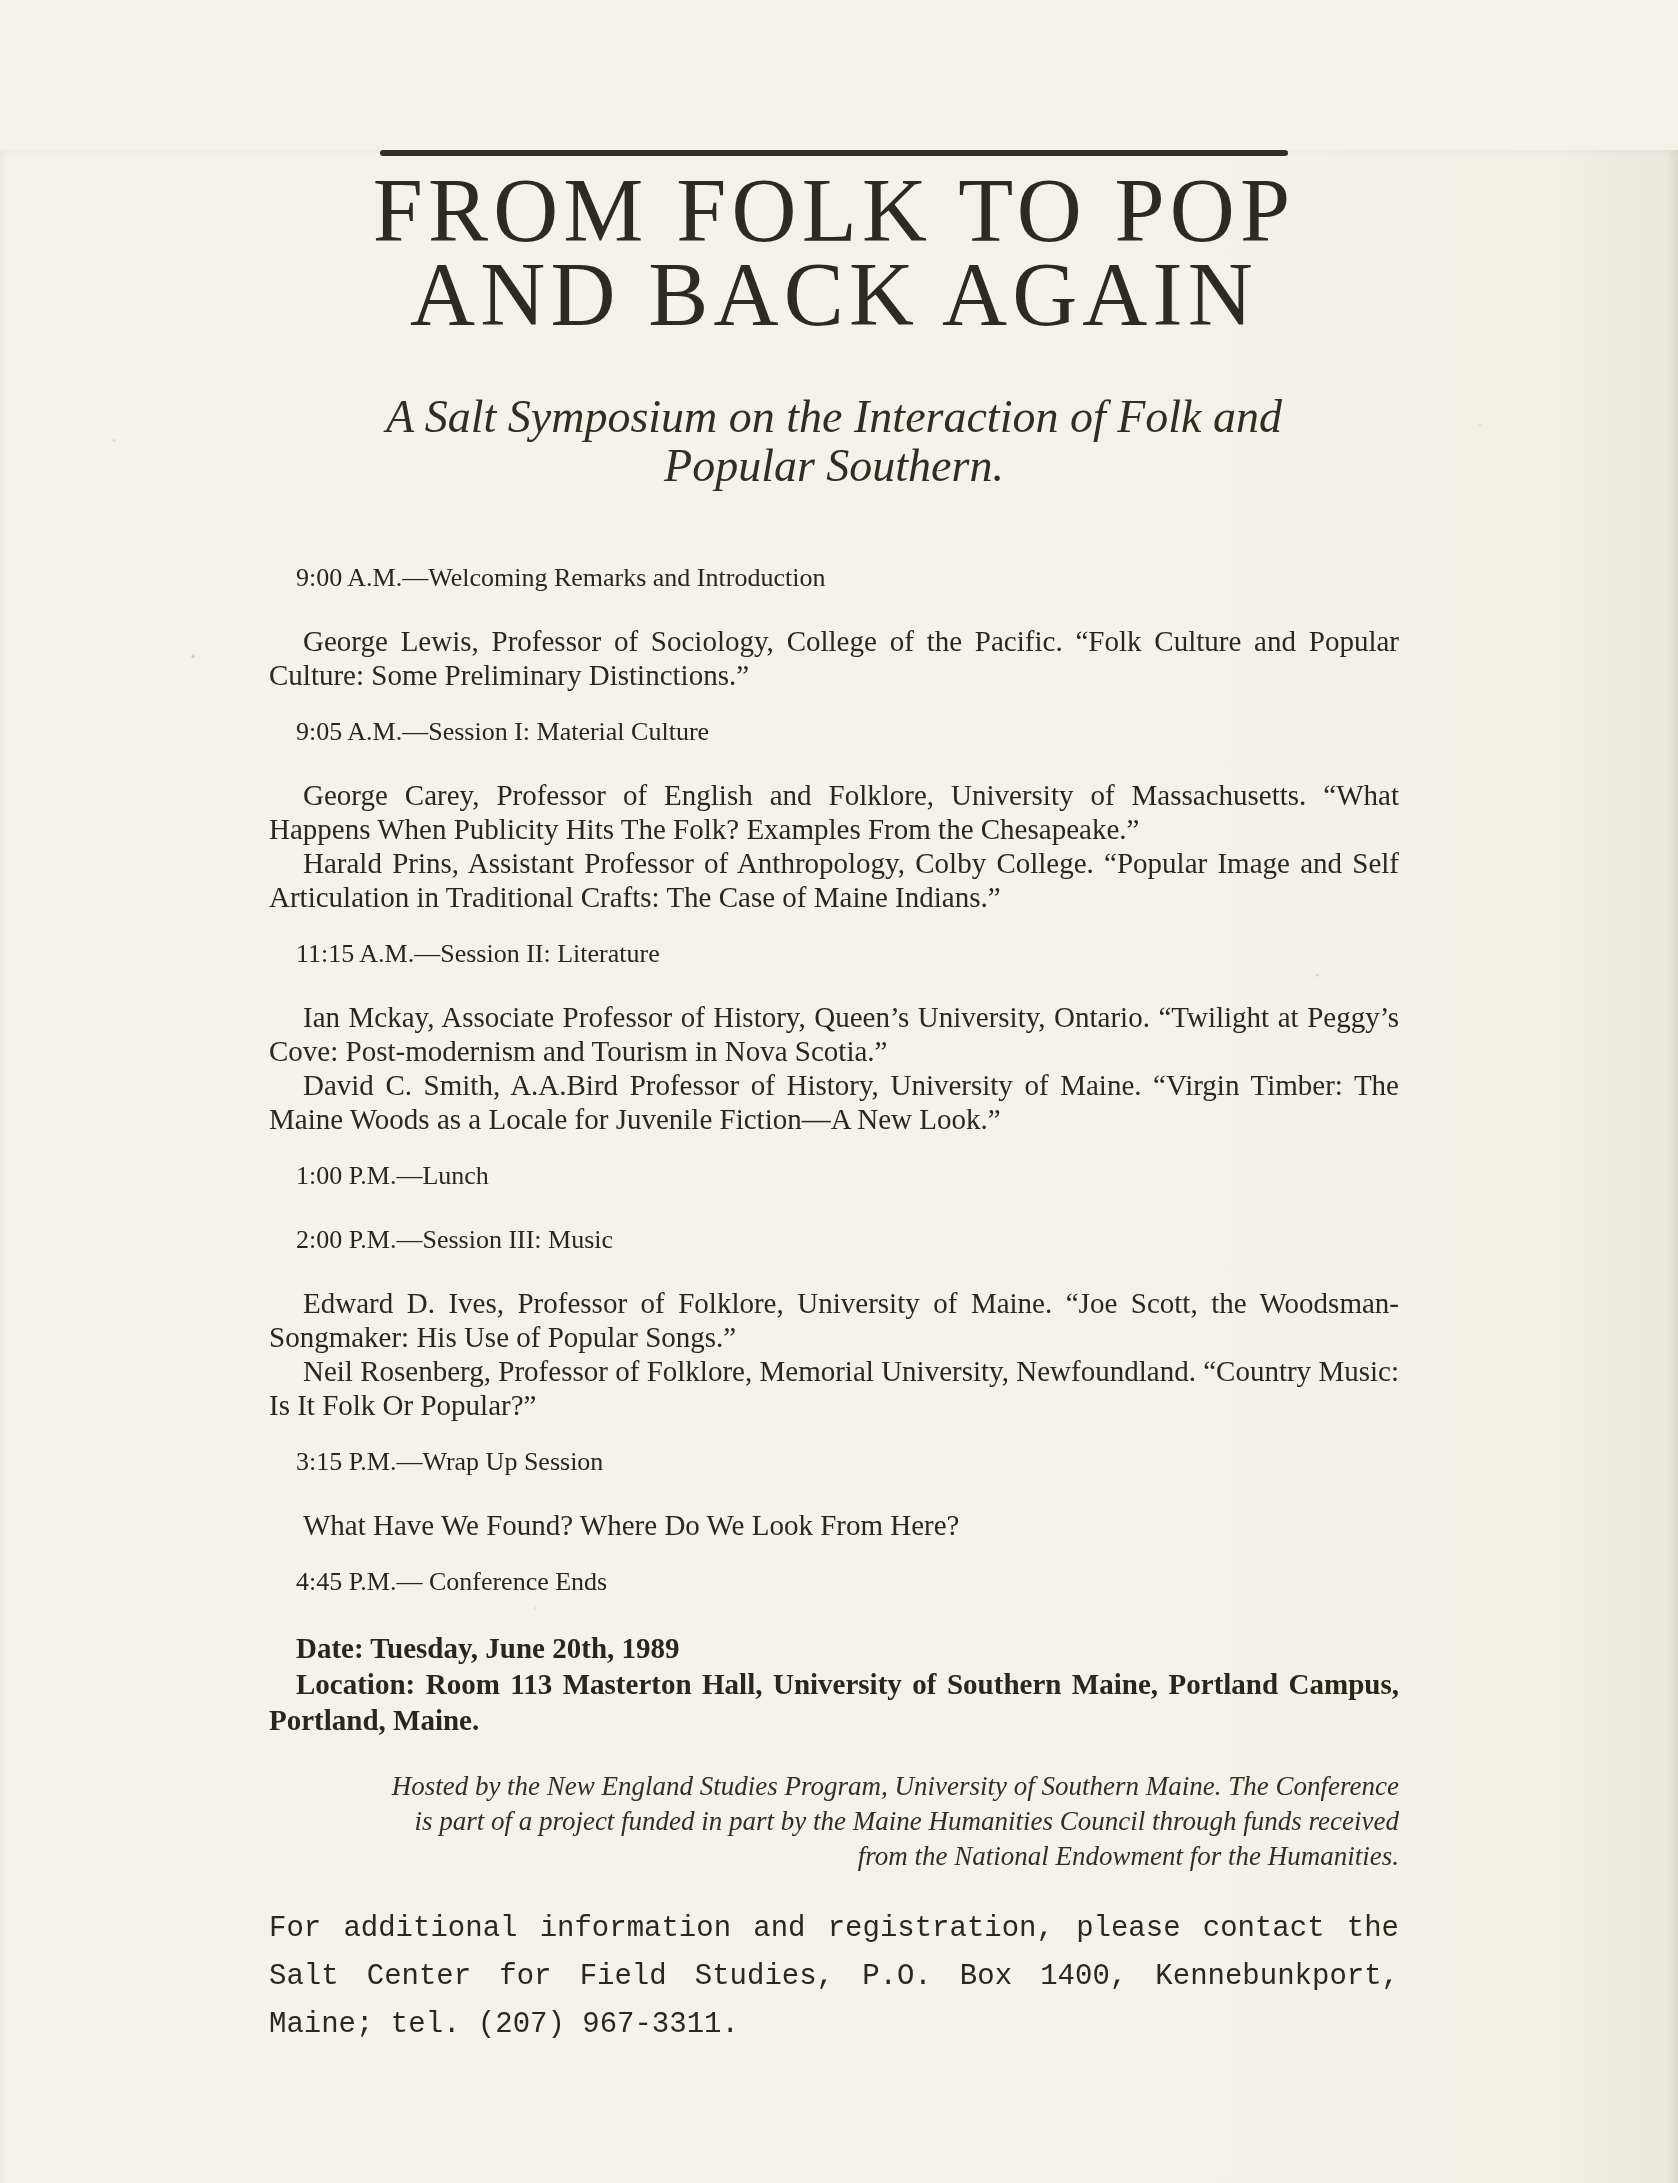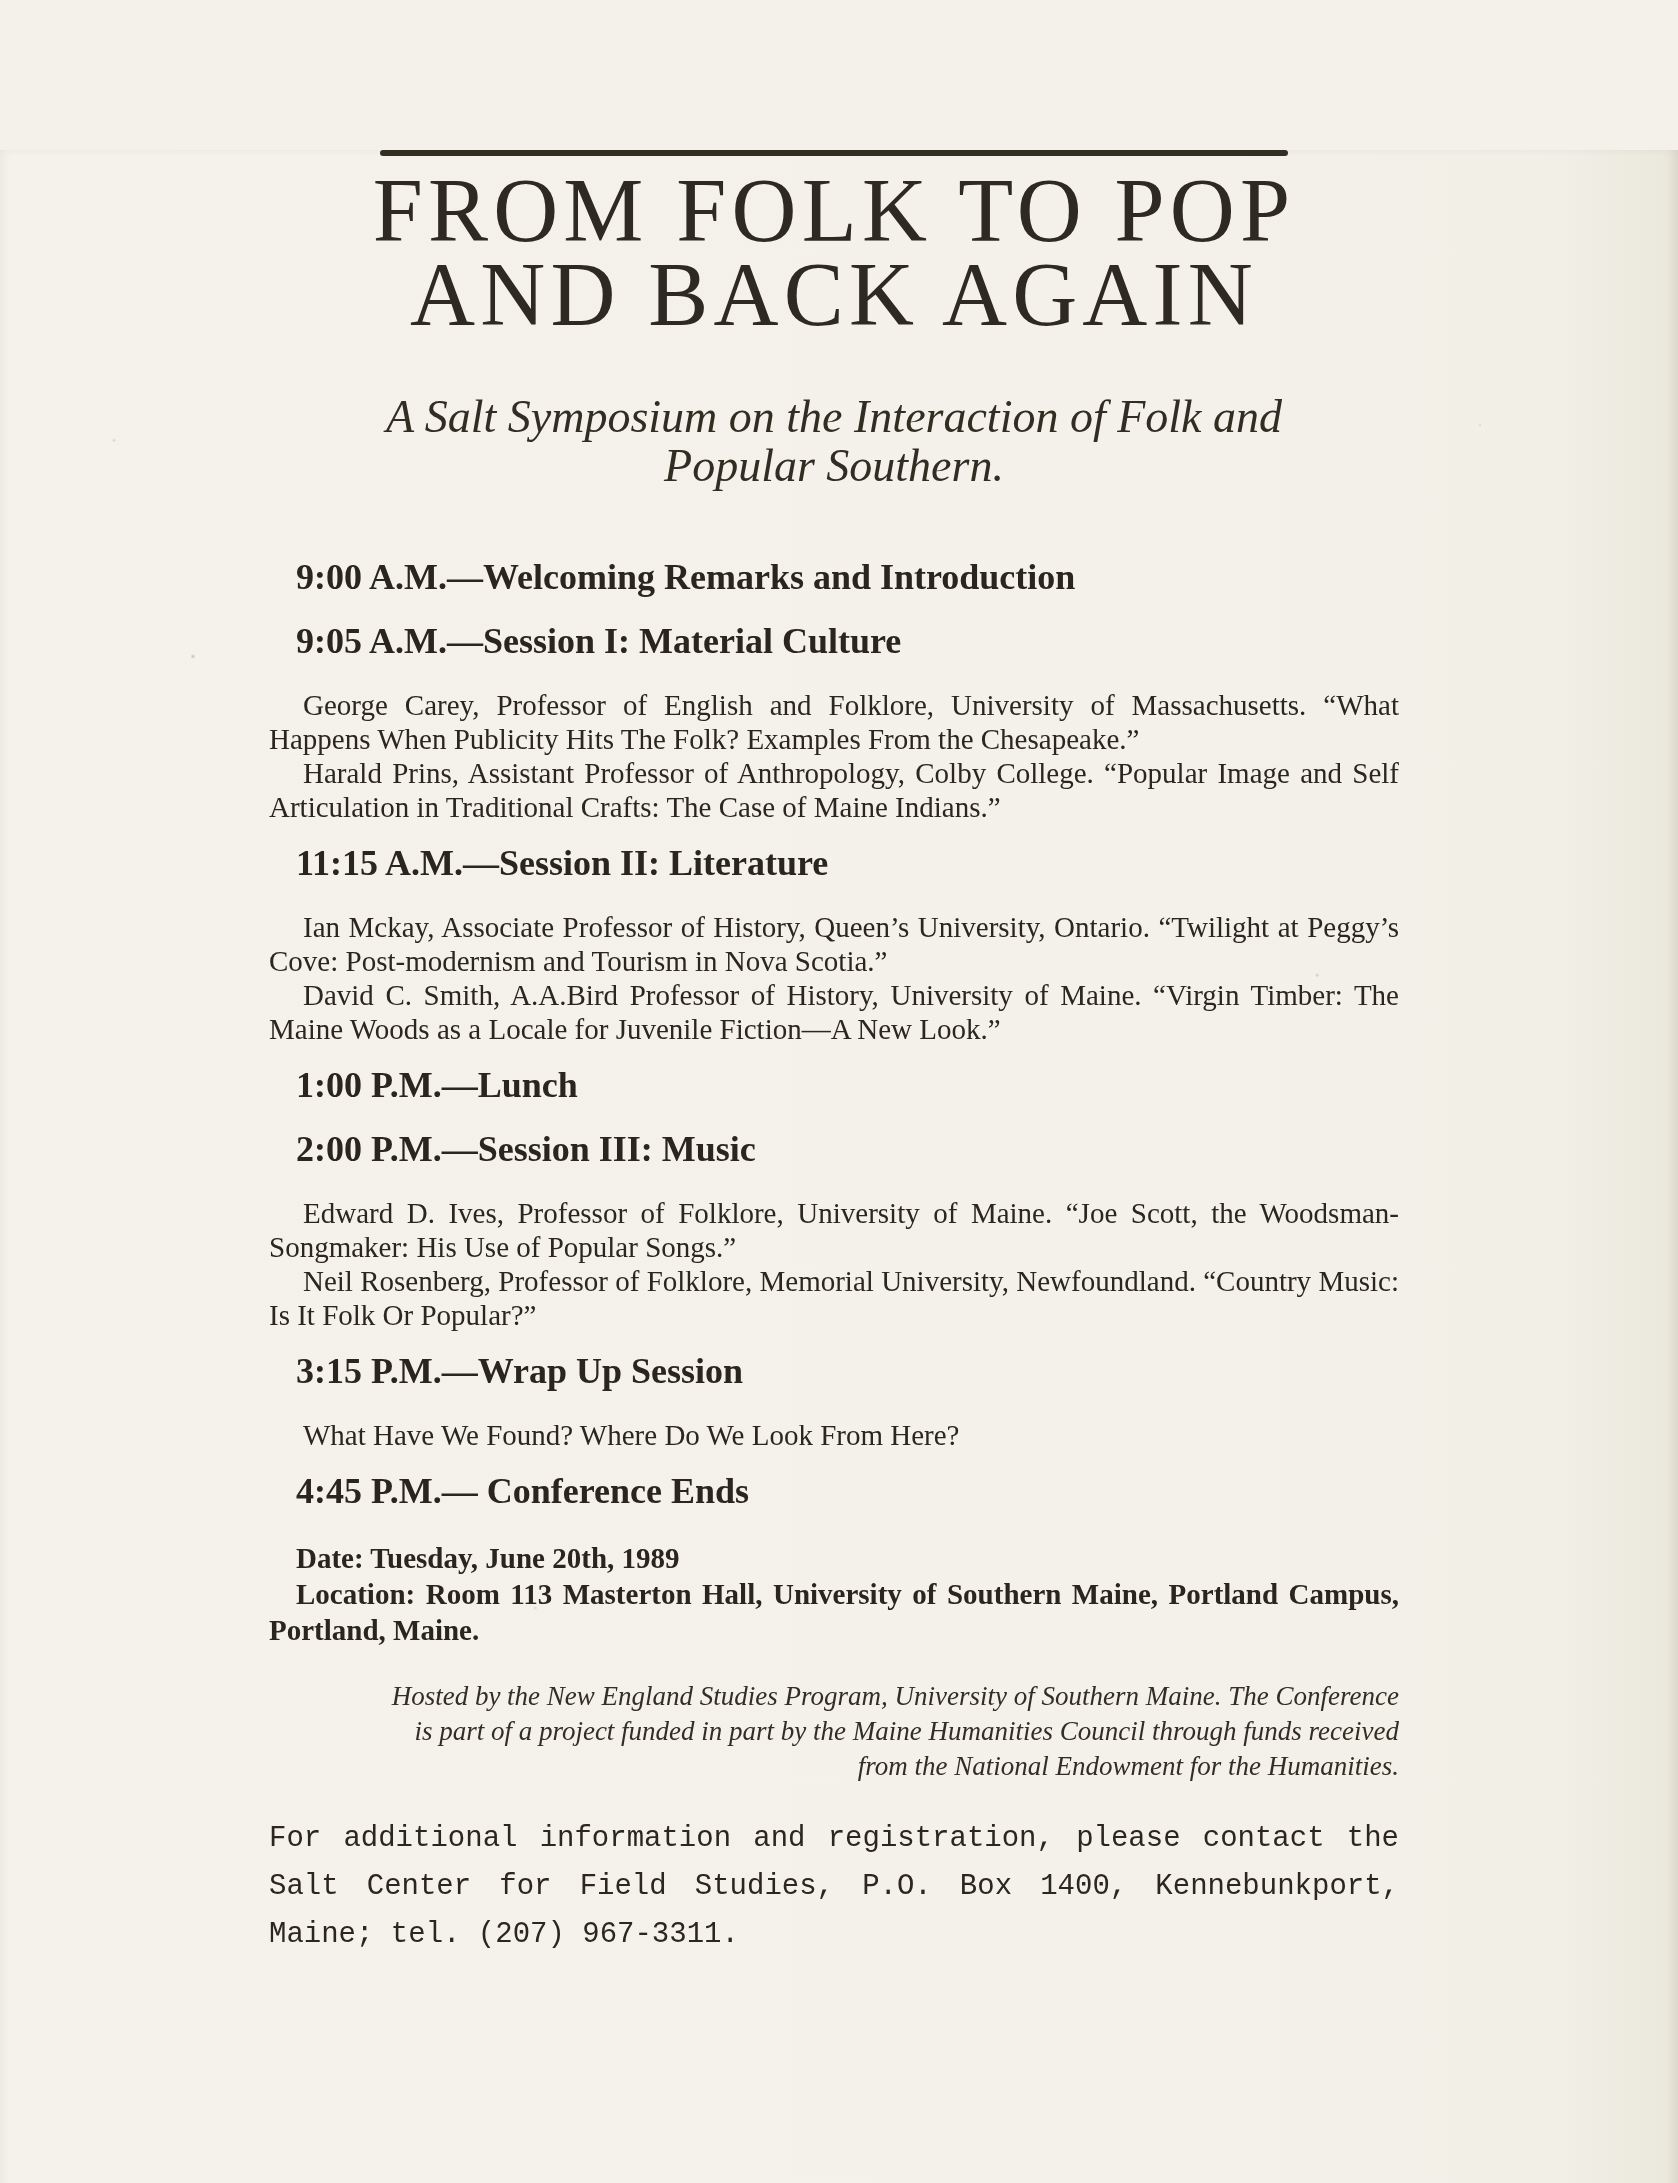--- a/index.html
+++ b/index.html
@@ -48,23 +48,23 @@
     margin: 55px 0 0;
     text-align: center;
     font-style: italic;
     font-weight: normal;
     font-size: 46px;
     line-height: 49px;
     color: #322d23;
   }
   .schedule { margin-top: 70px; }
   .sched-head {
-    font-size: 36px;
+    font-size: 26px;
     line-height: 35px;
-    font-weight: bold;
+    font-weight: normal;
     margin: 22px 0 29px;
     text-indent: 27px;
     color: #2a261d;
   }
   .sched-sec:first-child .sched-head { margin-top: 0; }
   .body-para {
     font-size: 29px;
     line-height: 34px;
     margin: 0;
     text-align: justify;
@@ -110,20 +110,21 @@
 
   <h2 class="subtitle">
     <span class="line">A Salt Symposium on the Interaction of Folk and</span>
     <span class="line">Popular Southern.</span>
   </h2>
 
   <div class="schedule">
 
     <div class="sched-sec">
       <h3 class="sched-head">9:00 A.M.—Welcoming Remarks and Introduction</h3>
+      <p class="body-para">George Lewis, Professor of Sociology, College of the Pacific. “Folk Culture and Popular Culture: Some Preliminary Distinctions.”</p>
     </div>
 
     <div class="sched-sec">
       <h3 class="sched-head">9:05 A.M.—Session I: Material Culture</h3>
       <p class="body-para">George Carey, Professor of English and Folklore, University of Massachusetts. “What Happens When Publicity Hits The Folk? Examples From the Chesapeake.”</p>
       <p class="body-para">Harald Prins, Assistant Professor of Anthropology, Colby College. “Popular Image and Self Articulation in Traditional Crafts: The Case of Maine Indians.”</p>
     </div>
 
     <div class="sched-sec">
       <h3 class="sched-head">11:15 A.M.—Session II: Literature</h3>

